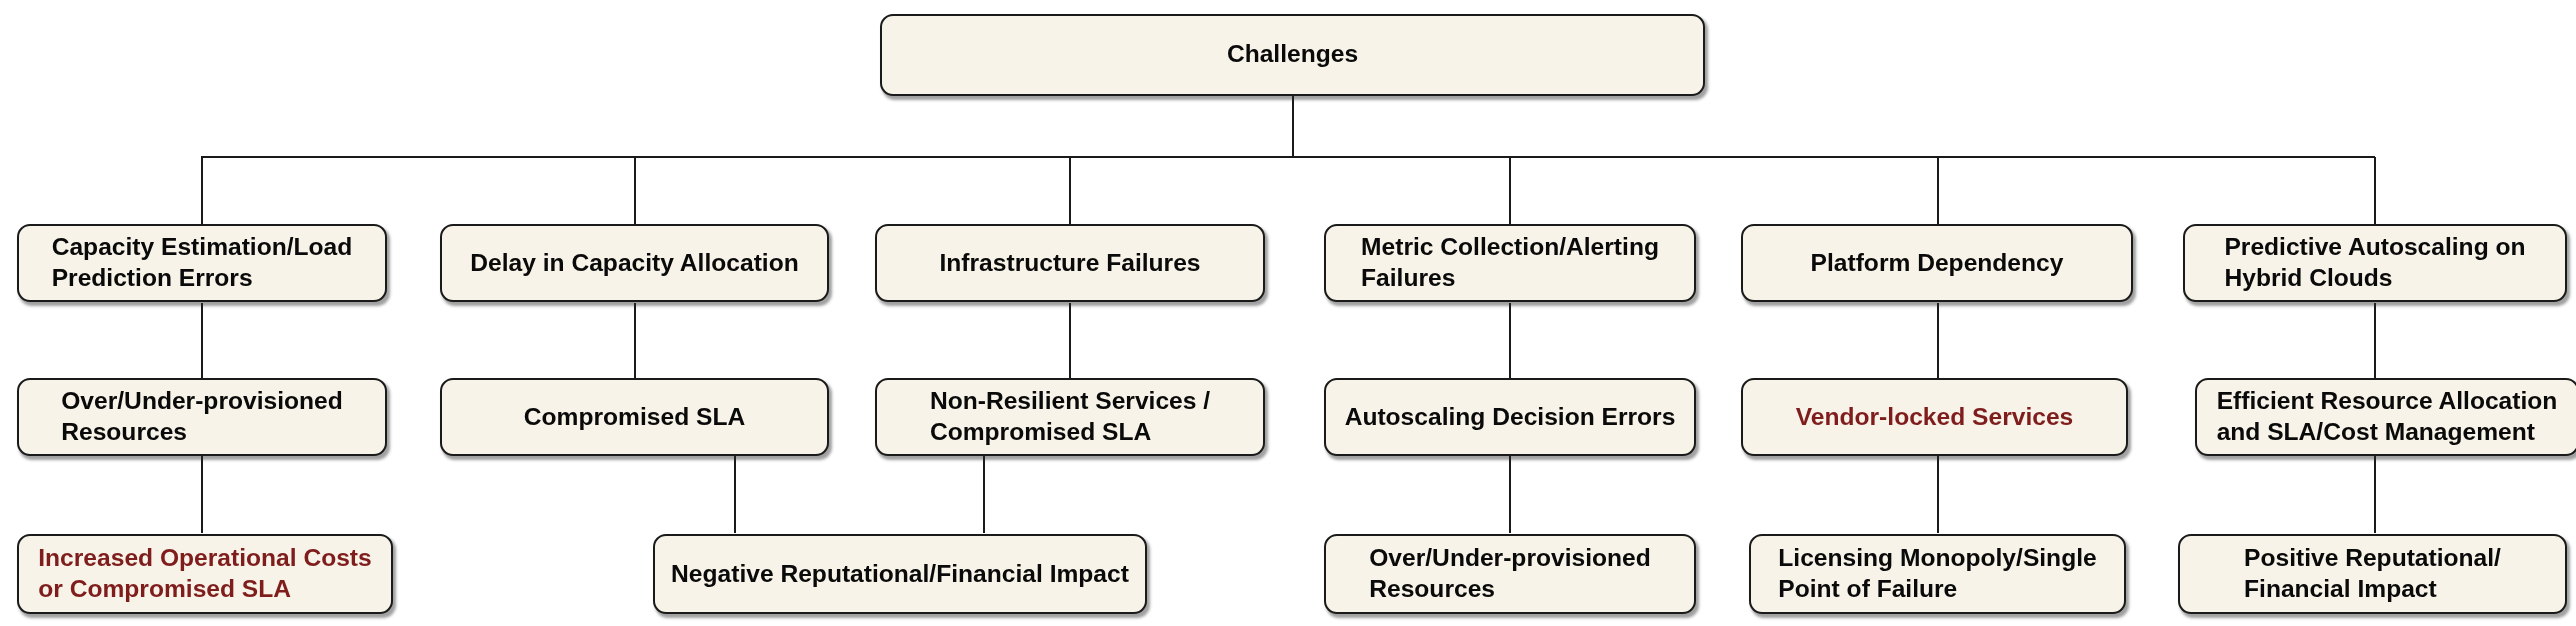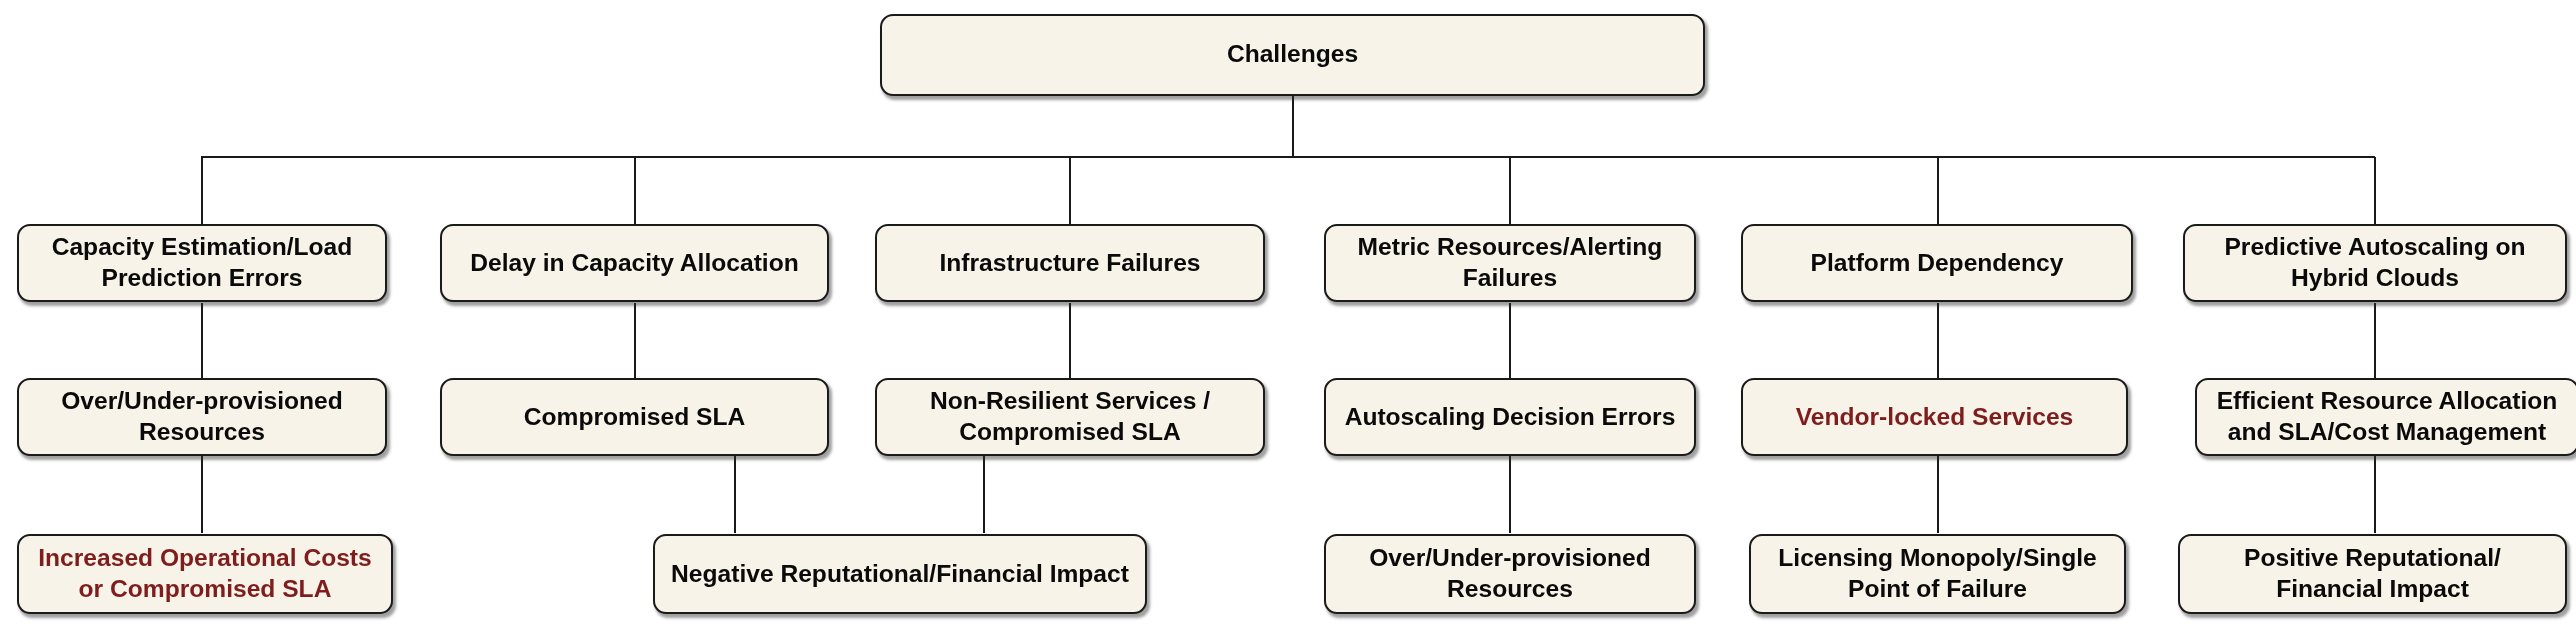--- a/index.html
+++ b/index.html
@@ -14,21 +14,21 @@
   .node {
     position: absolute;
     box-sizing: border-box;
     background: var(--node-fill, #f7f3e8);
     border: 2.3px solid var(--line-color, #1a1a1a);
     border-radius: 13px;
     box-shadow: 2.9px 3.5px 2.9px rgba(45, 45, 45, 0.45);
     display: flex;
     align-items: center;
     justify-content: center;
-    text-align: center;
+    text-align: left;
     font-weight: 700;
     font-size: 24.6px;
     line-height: 1.25;
     color: #0a0a0a;
     white-space: pre-line;
     padding: 2.3px 5.9px;
   }
   .seg {
     position: absolute;
     background: var(--line-color, #1a1a1a);
@@ -56,21 +56,21 @@
     <div class="seg" style="left: 734px; top: 456px; width: 1.8px; height: 77px;"></div>
     <div class="seg" style="left: 983px; top: 456px; width: 1.8px; height: 77px;"></div>
     <div class="seg" style="left: 1509px; top: 456px; width: 1.8px; height: 77px;"></div>
     <div class="seg" style="left: 1937px; top: 456px; width: 1.8px; height: 77px;"></div>
     <div class="seg" style="left: 2374px; top: 456px; width: 1.8px; height: 77px;"></div>
     <div class="node" style="left: 880px; top: 13.5px; width: 825px; height: 82px; color: rgb(10, 10, 10);">Challenges</div>
     <div class="node" style="left: 17px; top: 224px; width: 370px; height: 78px; color: rgb(10, 10, 10);">Capacity Estimation/Load
 Prediction Errors</div>
     <div class="node" style="left: 440px; top: 224px; width: 389px; height: 78px; color: rgb(10, 10, 10);">Delay in Capacity Allocation</div>
     <div class="node" style="left: 875px; top: 224px; width: 390px; height: 78px; color: rgb(10, 10, 10);">Infrastructure Failures</div>
-    <div class="node" style="left: 1324px; top: 224px; width: 372px; height: 78px; color: rgb(10, 10, 10);">Metric Resources/Alerting
+    <div class="node" style="left: 1324px; top: 224px; width: 372px; height: 78px; color: rgb(10, 10, 10);">Metric Collection/Alerting
 Failures</div>
     <div class="node" style="left: 1741px; top: 224px; width: 392px; height: 78px; color: rgb(10, 10, 10);">Platform Dependency</div>
     <div class="node" style="left: 2183px; top: 224px; width: 384px; height: 78px; color: rgb(10, 10, 10);">Predictive Autoscaling on
 Hybrid Clouds</div>
     <div class="node" style="left: 17px; top: 378px; width: 370px; height: 78px; color: rgb(10, 10, 10);">Over/Under-provisioned
 Resources</div>
     <div class="node" style="left: 440px; top: 378px; width: 389px; height: 78px; color: rgb(10, 10, 10);">Compromised SLA</div>
     <div class="node" style="left: 875px; top: 378px; width: 390px; height: 78px; color: rgb(10, 10, 10);">Non-Resilient Services /
 Compromised SLA</div>
     <div class="node" style="left: 1324px; top: 378px; width: 372px; height: 78px; color: rgb(10, 10, 10);">Autoscaling Decision Errors</div>

